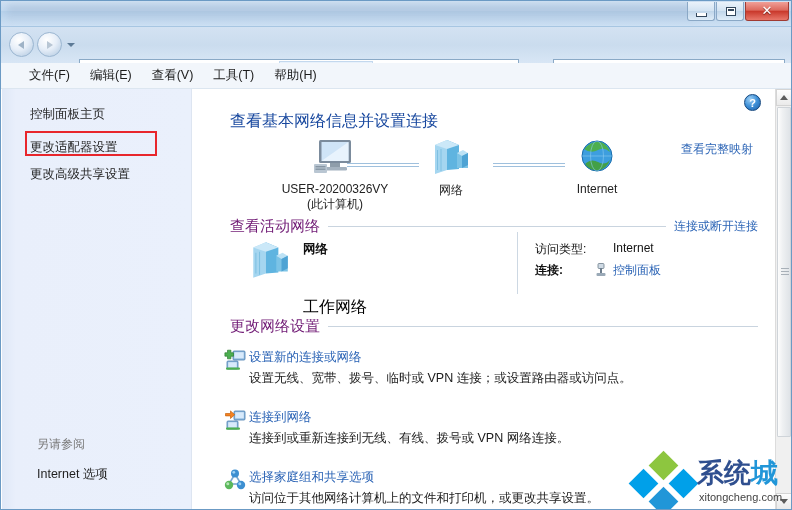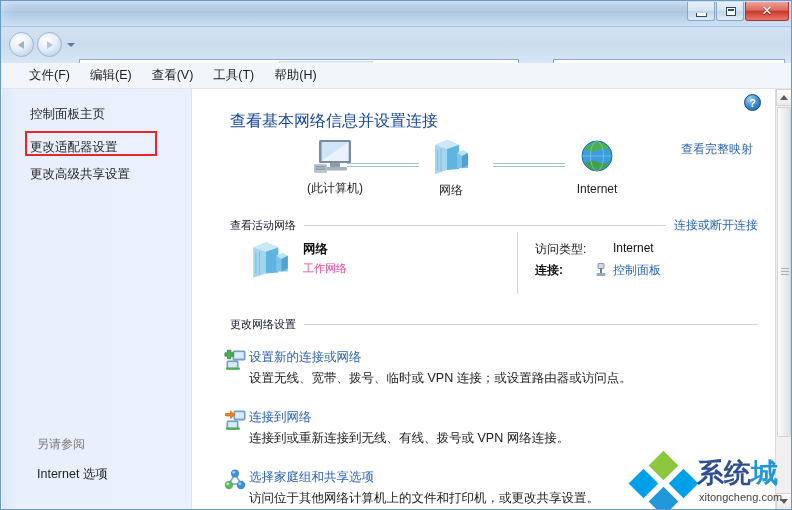--- a/index.html
+++ b/index.html
@@ -228,34 +228,34 @@
     position: absolute; right: 24px; top: 52px;
     font-size: 12px; color: #2a63b5; cursor: pointer; white-space: nowrap;
   }
 
   
   .sec {
     position: absolute; left: 13px; width: 528px;
     display: flex; align-items: center;
   }
   .sec-title {
-    font-size: 11px; color: #0f172a; white-space: nowrap;
+    font-size: 15px; color: #701a75; white-space: nowrap;
     padding-right: 8px; font-weight: normal;
   }
   .sec-rule { flex: 1; height: 1px; background: #c9d4df; }
   .sec-action {
     font-size: 12px; color: #2a63b5; padding-left: 8px;
     white-space: nowrap; cursor: pointer;
   }
 
   .vdiv {
     position: absolute; width: 1px; background: #cdd8e3;
   }
   .an-name { font-size: 12.5px; color: #111; font-weight: bold; white-space: nowrap; }
-  .an-type { font-size: 11px; color: #ec4899; white-space: nowrap; cursor: pointer; }
+  .an-type { font-size: 16px; color: #000000; white-space: nowrap; cursor: pointer; margin-top: 36px; }
   .an-key  { font-size: 12px; color: #111; white-space: nowrap; }
   .an-val  { font-size: 12px; color: #111; white-space: nowrap; }
   .an-link { font-size: 12px; color: #2a63b5; white-space: nowrap; cursor: pointer; }
 
   .setting-row { position: absolute; left: 32px; width: 500px; }
   .setting-title {
     font-size: 12.5px; color: #2a63b5; white-space: nowrap; cursor: pointer;
   }
   .setting-desc {
     font-size: 12.5px; color: #1b1b1b; white-space: nowrap; margin-top: 4px;
@@ -413,20 +413,21 @@
         <svg width="48" height="40" viewBox="0 0 48 40">
           <rect x="8" y="3" width="32" height="23" rx="1.5" fill="#7b8b9c"></rect>
           <rect x="10.5" y="5" width="27" height="19" fill="#cfe4f7"></rect>
           <polygon points="10.5,24 37.5,5 37.5,24" fill="#e8f3fd"></polygon>
           <rect x="19" y="26" width="10" height="4" fill="#8e9daa"></rect>
           <rect x="12" y="30" width="24" height="3.5" rx="1.3" fill="#a4b2bf"></rect>
           <rect x="3" y="27" width="13" height="9" rx="1" fill="#b9c6d2"></rect>
           <rect x="4.5" y="29" width="10" height="1.4" fill="#8796a4"></rect>
           <rect x="4.5" y="31.5" width="10" height="1.4" fill="#8796a4"></rect>
         </svg>
+        <div class="nm-label">USER-20200326VY</div>
         <div class="nm-sub">(此计算机)</div>
       </div>
 
       <div class="nm-line" style="left:130px; width:72px;"></div>
 
       <div class="nm-node" style="left:182px; top:0; width:104px;">
         <svg width="44" height="40" viewBox="0 0 44 40">
           <polygon points="6,8 18,3 18,33 6,37" fill="#a5d6f0"></polygon>
           <polygon points="18,3 30,8 30,32 18,33" fill="#5fb4e0"></polygon>
           <polygon points="6,8 18,3 30,8 18,12" fill="#cbe8f8"></polygon>

